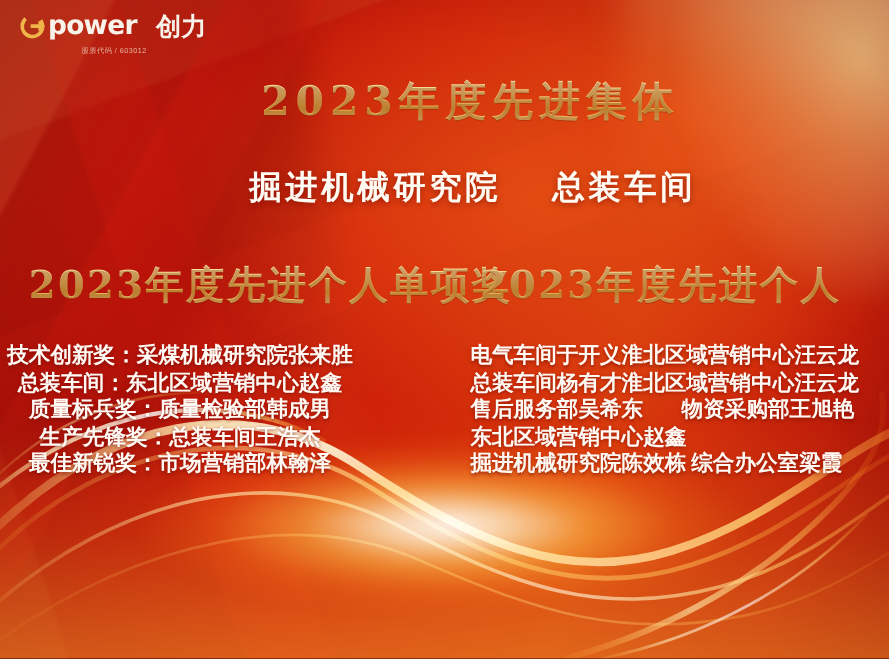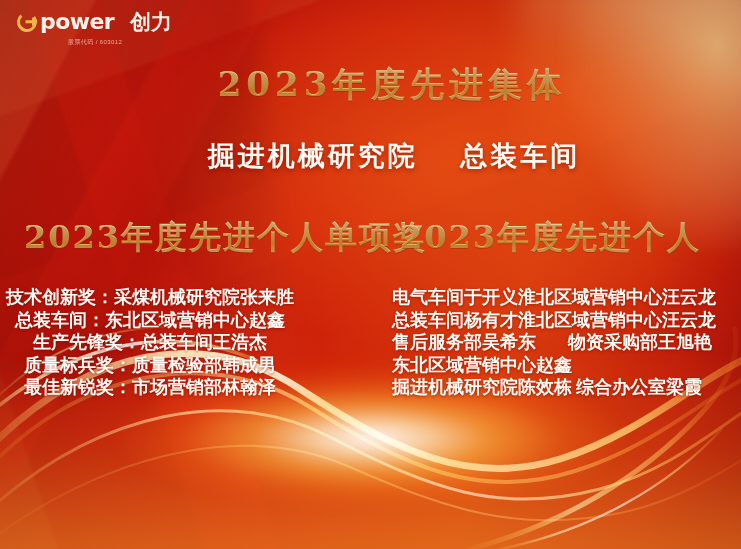--- a/index.html
+++ b/index.html
@@ -199,22 +199,22 @@
   <div class="subtitle">掘进机械研究院　 总装车间</div>
 
   <div class="award-heads">
     <div class="award-head left gold">2023年度先进个人单项奖</div>
     <div class="award-head right gold">2023年度先进个人</div>
   </div>
 
   <div class="list list-left">
     <div class="row">技术创新奖：采煤机械研究院张来胜</div>
     <div class="row">总装车间：东北区域营销中心赵鑫</div>
+    <div class="row">质量标兵奖：质量检验部韩成男</div>
     <div class="row">生产先锋奖：总装车间王浩杰</div>
-    <div class="row">质量标兵奖：质量检验部韩成男</div>
     <div class="row">最佳新锐奖：市场营销部林翰泽</div>
   </div>
 
   <div class="list list-right">
     <div class="row">
       <span class="c1">电气车间于开义</span>
       <span class="c2">淮北区域营销中心汪云龙</span>
     </div>
     <div class="row">
       <span class="c1">总装车间杨有才</span>

